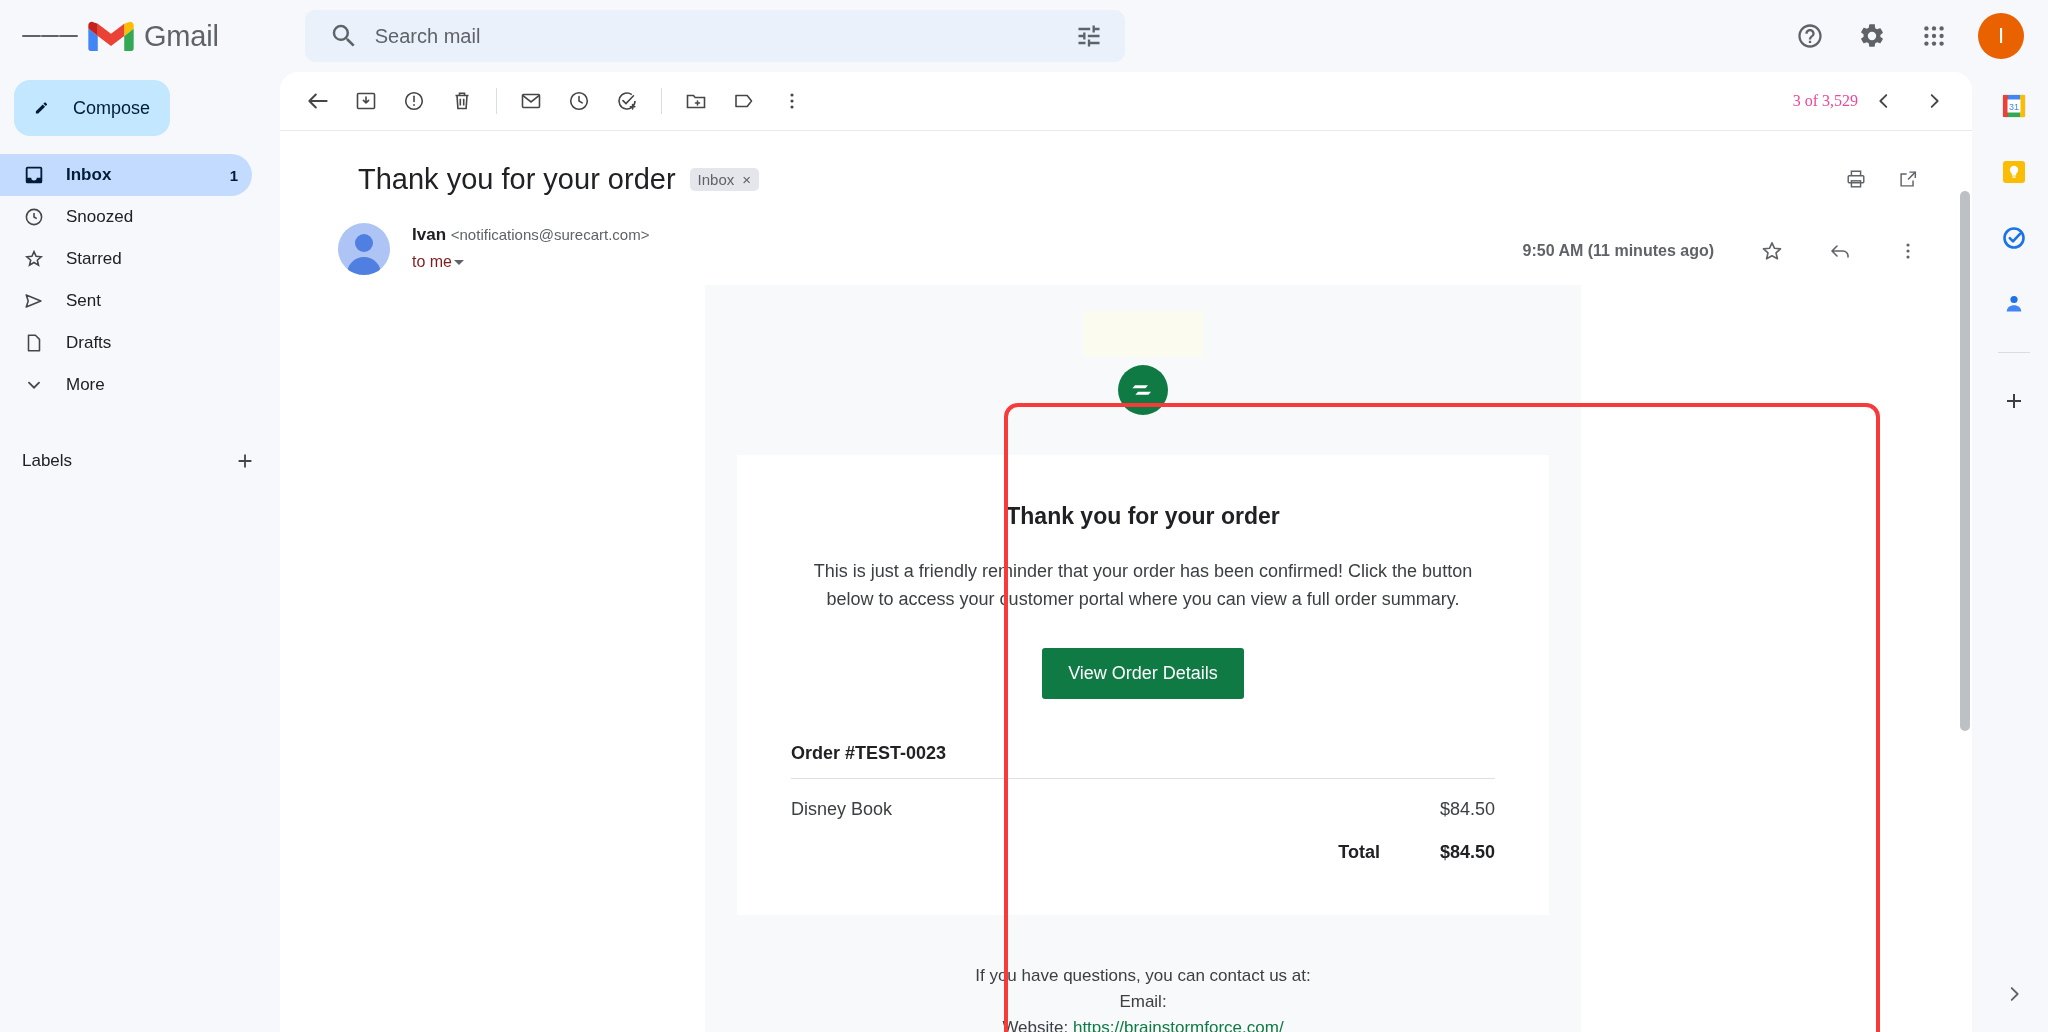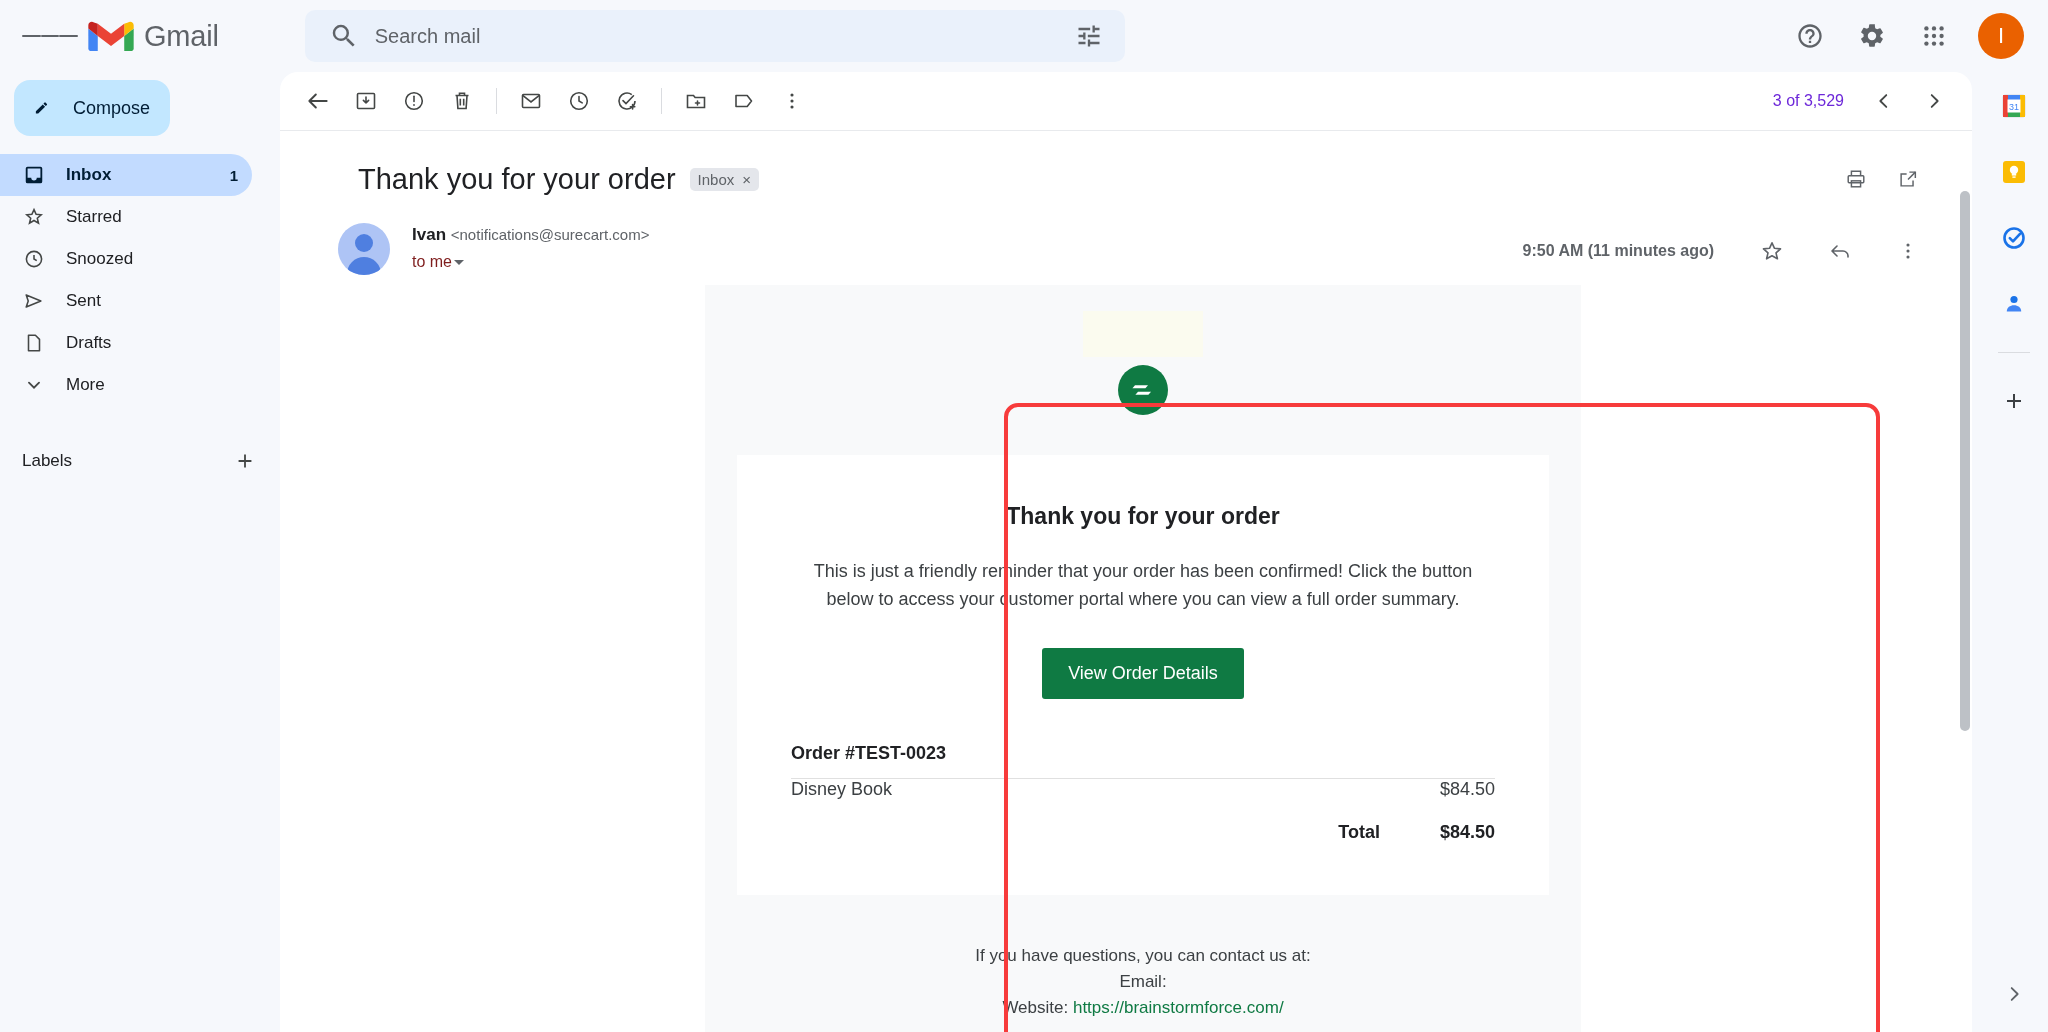--- a/index.html
+++ b/index.html
@@ -55,21 +55,21 @@
               border-radius: 50%; cursor: pointer; }
 
   
   .main { flex: 1; background: #fff; border-radius: 18px 18px 0 0; margin-right: 8px; position: relative;
           display: flex; flex-direction: column; min-width: 0; overflow: hidden; }
   .mail-toolbar { height: 58px; display: flex; align-items: center; padding: 0 14px; flex: 0 0 58px; }
   .tb-btn { width: 48px; height: 48px; border-radius: 50%; display: flex; align-items: center;
             justify-content: center; cursor: pointer; }
   .tb-sep { width: 1px; height: 26px; background: #dadce0; margin: 0 10px; }
   .tb-right { margin-left: auto; display: flex; align-items: center; gap: 2px; }
-  .counter { font-size: 16px; color: #6d28d9; margin-right: 14px; }
+  .counter { font-size: 16px; color: #ec4899; margin-right: 0; font-family: Liberation Serif, serif; }
 
   .divider { height: 1px; background: #e8eaed; }
 
   .mail-scroll { flex: 1; overflow: hidden; position: relative; }
 
   .subject-row { display: flex; align-items: center; padding: 24px 40px 14px 78px; }
   .subject { font-size: 29px; color: #202124; font-weight: normal; }
   .chip { margin-left: 14px; background: #e4e6eb; color: #5f6368; font-size: 15px; border-radius: 5px;
           padding: 3px 8px; display: inline-flex; align-items: center; gap: 8px; }
   .chip-x { cursor: pointer; font-size: 15px; }
@@ -101,21 +101,21 @@
   .logo-circle { width: 50px; height: 50px; border-radius: 50%; background: #0f7a43; margin: 8px auto 0 auto;
                  display: flex; align-items: center; justify-content: center; }
   .card { background: #fff; width: 812px; margin: 40px auto 0 auto; padding: 48px 54px 52px 54px; }
   .card-title { text-align: center; font-size: 23px; font-weight: bold; color: #202124; }
   .card-para { text-align: center; font-size: 18px; color: #3c4043; line-height: 1.55; margin-top: 28px; }
   .cta-wrap { text-align: center; margin-top: 34px; }
   .cta { display: inline-block; background: #0f7a43; color: #fff; font-size: 18px; padding: 15px 26px;
          border: none; border-radius: 3px; cursor: pointer; font-family: "Liberation Sans", sans-serif; }
   .order-no { font-size: 18px; font-weight: bold; color: #202124; margin-top: 44px; }
   .hr { height: 1px; background: #e0e0e0; margin-top: 14px; }
-  .li-row { display: flex; align-items: center; font-size: 18px; color: #3c4043; }
+  .li-row { display: flex; align-items: center; margin-top: 20px; font-size: 18px; color: #3c4043; }
   .li-name { flex: 1; }
   .li-price { text-align: right; }
   .total-row { display: flex; align-items: center; margin-top: 22px; font-size: 18px; font-weight: bold; color: #202124; }
   .total-spacer { flex: 1; }
   .total-label { width: 140px; text-align: right; padding-right: 60px; }
   .footer { text-align: center; font-size: 17px; color: #3c4043; line-height: 1.55; padding: 48px 0 48px 0; }
   .footer a { color: #0f7a43; text-decoration: none; }
 
   
   .rail { width: 68px; flex: 0 0 68px; display: flex; flex-direction: column; align-items: center;
@@ -207,36 +207,36 @@
               <path fill="#001d35" d="M19 3H5a2 2 0 00-2 2v14a2 2 0 002 2h14a2 2 0 002-2V5a2 2 0 00-2-2zm0 12h-4a3 3 0 01-6 0H5V5h14v10z"></path>
             </svg>
         </span>
         <span class="nav-label">Inbox</span>
         <span class="nav-count">1</span>
       </div>
 
       <div class="nav-item">
         <span class="nv-ic">
           <svg width="22" height="22" viewBox="0 0 24 24">
-              <path fill="none" stroke="#444746" stroke-width="1.7" d="M12 4l2.3 5.1 5.5.5-4.2 3.7 1.3 5.4-4.9-2.9-4.9 2.9 1.3-5.4L4.2 9.6l5.5-.5z"></path>
-            </svg>
-        </span>
-        <span class="nav-label">Starred</span>
-      </div>
-
-      <div class="nav-item">
-        <span class="nv-ic">
-          <svg width="22" height="22" viewBox="0 0 24 24">
               <g fill="none" stroke="#444746" stroke-width="1.7">
                 <circle cx="12" cy="12" r="8.3"></circle>
                 <path d="M12 7.5V12l3 1.8"></path>
               </g>
             </svg>
         </span>
         <span class="nav-label">Snoozed</span>
+      </div>
+
+      <div class="nav-item">
+        <span class="nv-ic">
+          <svg width="22" height="22" viewBox="0 0 24 24">
+              <path fill="none" stroke="#444746" stroke-width="1.7" d="M12 4l2.3 5.1 5.5.5-4.2 3.7 1.3 5.4-4.9-2.9-4.9 2.9 1.3-5.4L4.2 9.6l5.5-.5z"></path>
+            </svg>
+        </span>
+        <span class="nav-label">Starred</span>
       </div>
 
       <div class="nav-item">
         <span class="nv-ic">
           <svg width="22" height="22" viewBox="0 0 24 24">
               <path fill="none" stroke="#444746" stroke-width="1.7" stroke-linejoin="round" d="M3.5 5.5l16 6.5-16 6.5 2.2-6.5z"></path>
             </svg>
         </span>
         <span class="nav-label">Sent</span>
       </div>

